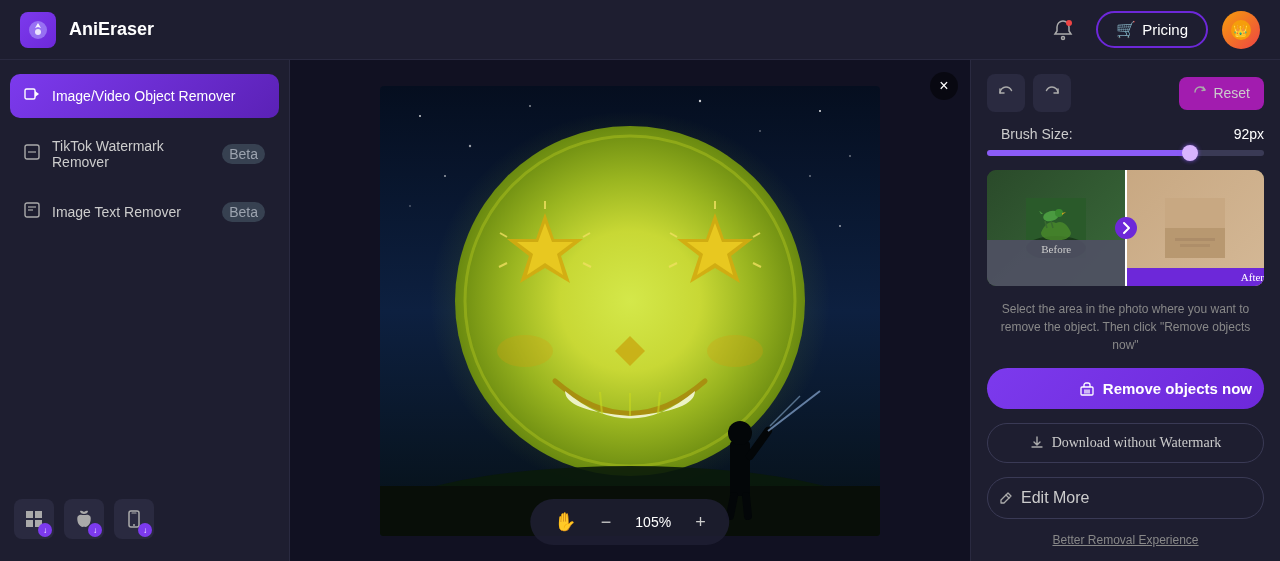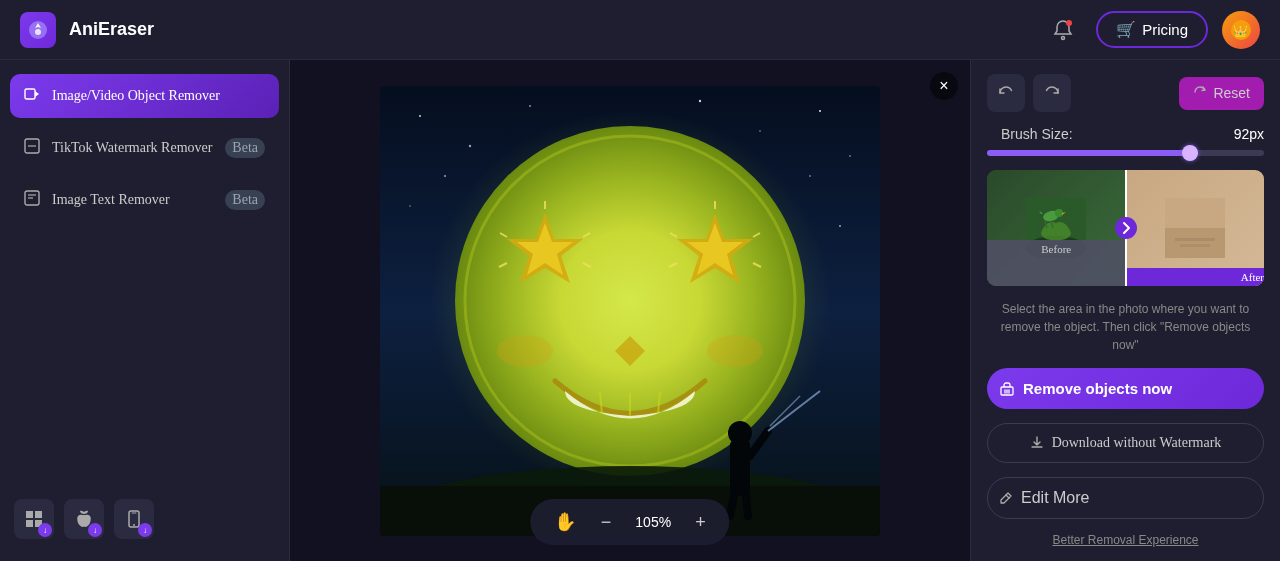--- a/index.html
+++ b/index.html
@@ -118,21 +118,20 @@
       display: flex;
       align-items: center;
       gap: 12px;
       padding: 12px 14px;
       border-radius: 10px;
       cursor: pointer;
       font-size: 14px;
       font-weight: 500;
       color: #ccc;
       transition: background 0.2s;
-      font-family: Liberation Serif, serif;
     }
     .sidebar-item.active {
       background: linear-gradient(135deg, #7c3aed, #5b21b6);
       color: #fff;
     }
     .sidebar-item-icon {
       font-size: 16px;
       flex-shrink: 0;
     }
     .sidebar-item-label { flex: 1; }
@@ -409,21 +408,21 @@
       padding: 12px;
       background: linear-gradient(135deg, #7c3aed, #6d28d9);
       border: none;
       border-radius: 24px;
       color: #fff;
       font-size: 15px;
       font-weight: 600;
       cursor: pointer;
       display: flex;
       align-items: center;
-      justify-content: flex-start;
+      justify-content: flex-end;
       gap: 8px;
     }
     .download-btn {
       width: 100%;
       padding: 11px;
       background: transparent;
       border: 1px solid #3a3a55;
       border-radius: 24px;
       color: #ccc;
       font-size: 14px;

